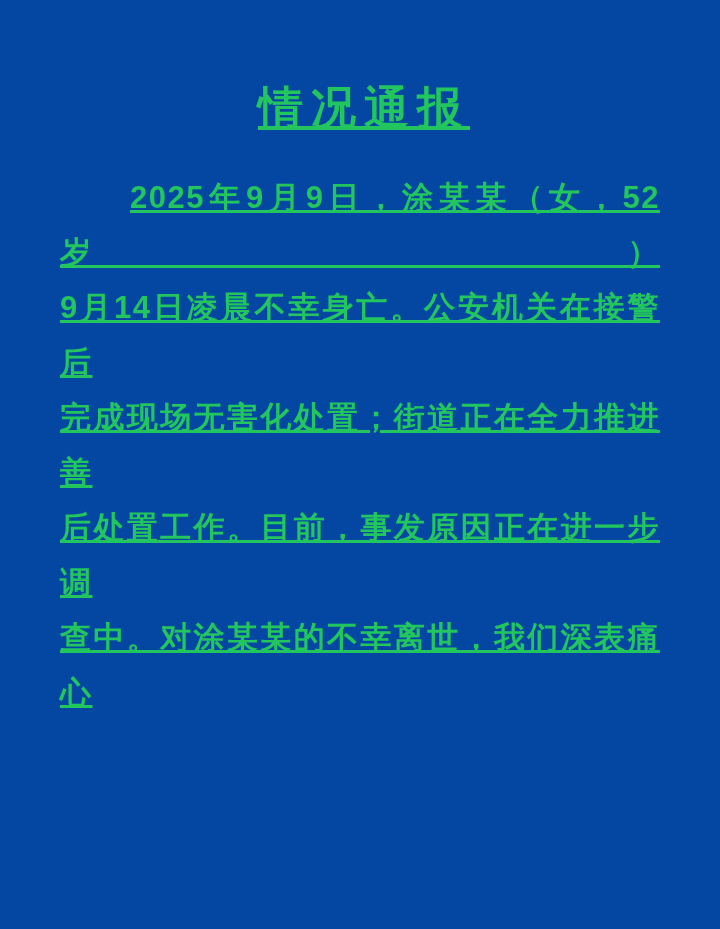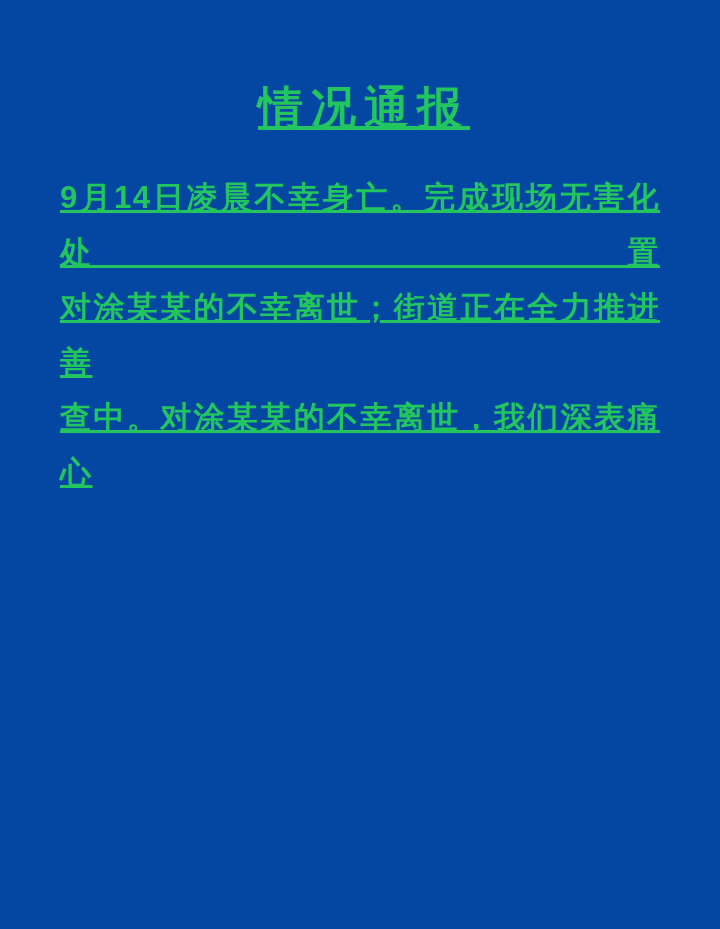--- a/index.html
+++ b/index.html
@@ -55,19 +55,21 @@
   }
 </style>
 </head>
 <body>
 
 <div class="notice">
 
   <div class="notice-title">情况通报</div>
 
   <div class="notice-body">
-    <div class="body-line fill">9月14日凌晨不幸身亡。完成现场无害化处置</div>
-    <div class="body-line fill">对涂某某的不幸离世；街道正在全力推进善</div>
+    <div class="body-line fill indent">2025年9月9日，涂某某（女，52岁）</div>
+    <div class="body-line fill">9月14日凌晨不幸身亡。公安机关在接警后</div>
+    <div class="body-line fill">完成现场无害化处置；街道正在全力推进善</div>
+    <div class="body-line fill">后处置工作。目前，事发原因正在进一步调</div>
     <div class="body-line fill">查中。对涂某某的不幸离世，我们深表痛心</div>
 
   </div>
 
 </div>
 
 </body></html>

